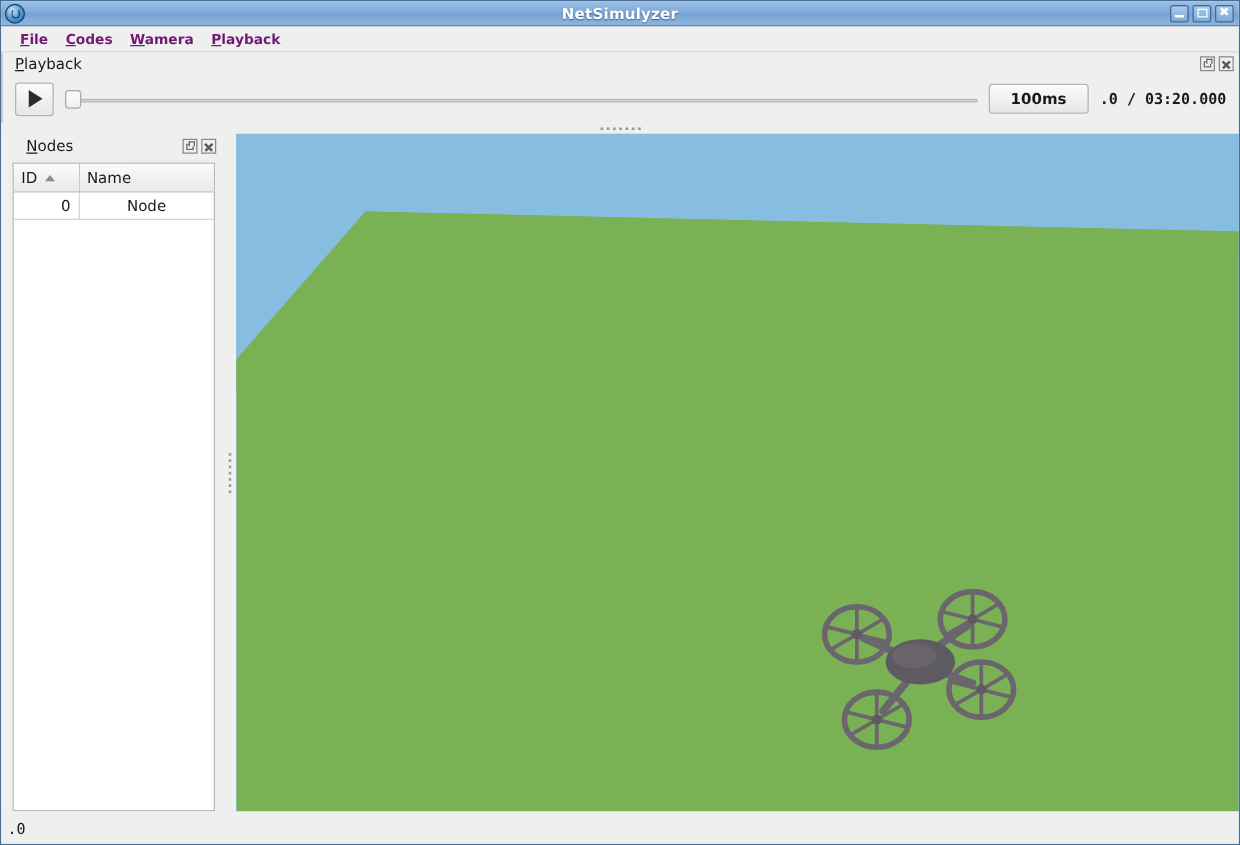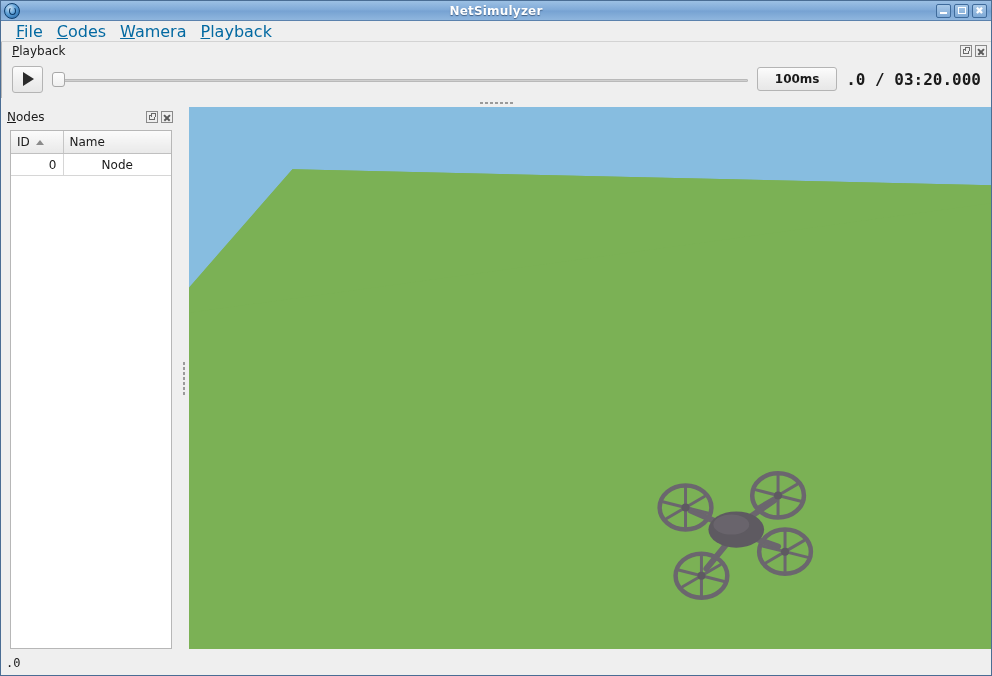--- a/index.html
+++ b/index.html
@@ -120,24 +120,25 @@
     flex: 0 0 21px;
     background: #efefef;
     border-bottom: 1px solid #d3d3d3;
     display: flex;
     align-items: center;
     padding-left: 8px;
     box-sizing: border-box;
   }
   .menu-item {
     padding: 2px 7px;
-    font-size: 16px;
-    color: #0369a1;
+    font-size: 11px;
+    color: #701a75;
     white-space: nowrap;
     cursor: default;
+    font-weight: bold;
   }
   .menu-item .acc { text-decoration: underline; }
 
   
   #playback-dock {
     flex: 0 0 auto;
     background: #efefef;
     box-sizing: border-box;
     border-left: 1px solid #b8b8b8;
   }
@@ -263,21 +264,21 @@
     align-items: center;
     justify-content: center;
     font-size: 12px;
     color: #1a1a1a;
     cursor: pointer;
     padding: 0 10px;
   }
   #time-readout {
     flex: 0 0 auto;
     font-family: "DejaVu Sans Mono", "Liberation Mono", monospace;
-    font-size: 16px;
+    font-size: 12px;
     color: #1a1a1a;
     white-space: pre;
   }
 
   
   .hsplitter {
     flex: 0 0 9px;
     background: #efefef;
     display: flex;
     align-items: center;
@@ -302,21 +303,21 @@
   
   #nodes-dock {
     flex: 0 0 177px;
     display: flex;
     flex-direction: column;
     box-sizing: border-box;
     background: #efefef;
     padding-left: 0;
   }
   #nodes-dock .dock-title-row {
-    padding-left: 6px;
+    padding-left: 20px;
     padding-right: 5px;
     height: 20px;
   }
   #nodes-table-wrap {
     margin: 3px 6px 0 9px;
     flex: 1 1 auto;
     border: 1px solid #b7b7b7;
     background: #ffffff;
     overflow: hidden;
     box-sizing: border-box;

